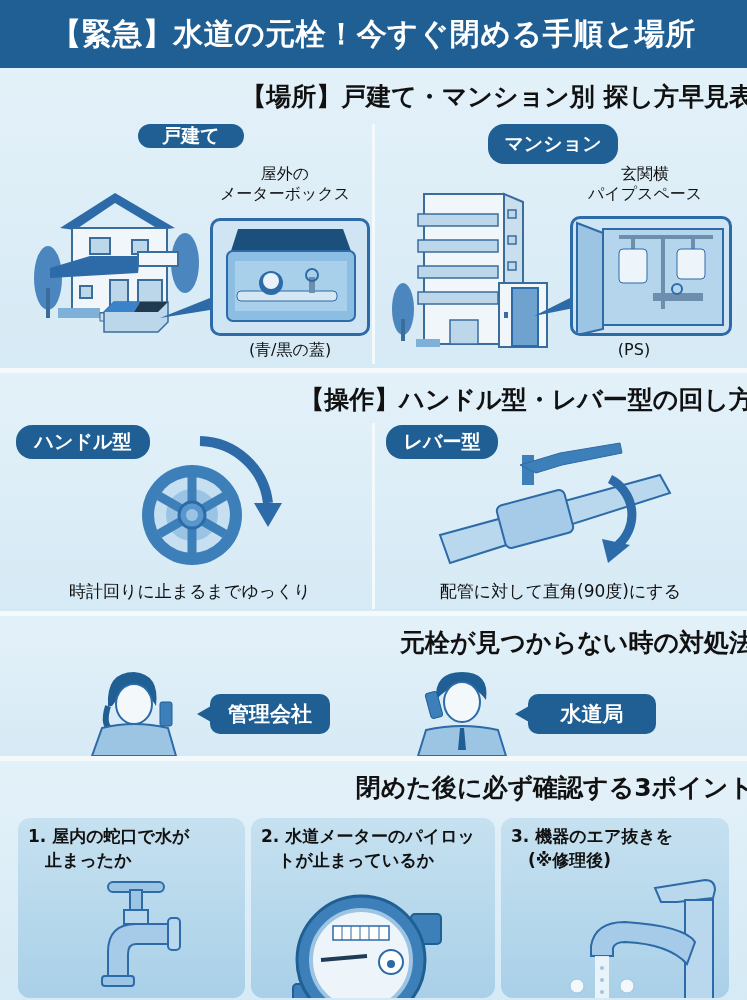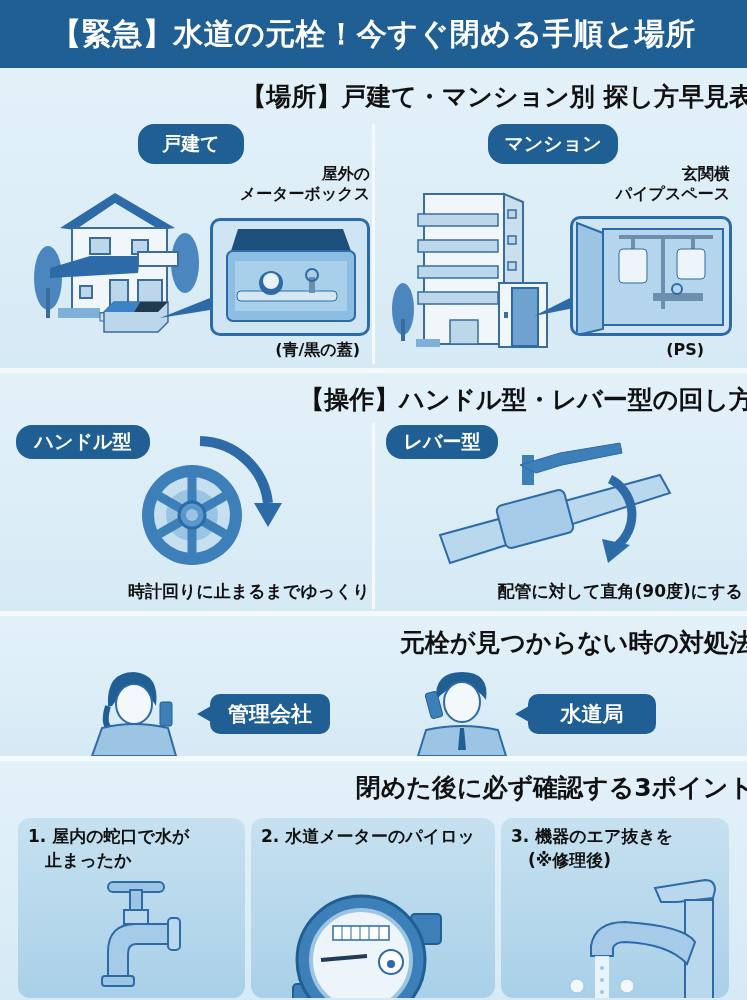--- a/index.html
+++ b/index.html
@@ -28,21 +28,21 @@
   .sec-title {
     position: absolute; left: 7px; width: 747px; text-align: right;
     font-size: 25px; font-weight: bold; color: #111;
   }
   .pill {
     position: absolute; background: #1f5f93; color: #fff;
     font-weight: bold; font-size: 19px;
     border-radius: 16px; display: flex; align-items: center; justify-content: center;
   }
   .caption {
-    position: absolute; font-weight: bold; color: #111; text-align: right;
+    position: absolute; font-weight: normal; color: #111; text-align: center;
     font-size: 16px; line-height: 20px;
   }
   .vdiv { position: absolute; width: 3px; background: #f4f9fc; }
   svg { position: absolute; overflow: visible; }
   .bubble {
     position: absolute; background: #1f5f93; color: #fff; font-weight: bold;
     font-size: 21px; border-radius: 10px; display: flex; align-items: center; justify-content: center;
   }
   .bubble::before {
     content: ""; position: absolute; left: -13px; top: 50%; margin-top: -8px;
@@ -63,21 +63,21 @@
 
 <div class="header">
   <span>【緊急】水道の元栓！今すぐ閉める手順と場所</span>
 </div>
 
 <div class="section" style="top:68px;height:300px;">
   <div class="sec-title" style="top:12px;">【場所】戸建て・マンション別 探し方早見表</div>
 
   <div class="vdiv" style="left:372px;top:56px;height:240px;"></div>
 
-  <div class="pill" style="left:138px;top:56px;width:106px;height:40px;">戸建て</div>
+  <div class="pill" style="left:138px;top:56px;width:106px;height:24px;">戸建て</div>
   <div class="caption" style="left:200px;top:96px;width:170px;">
     <div>屋外の</div>
     <div>メーターボックス</div>
   </div>
 
   <svg style="left:20px;top:100px;" width="180" height="200" viewBox="0 0 180 200">
     <ellipse cx="28" cy="110" rx="14" ry="32" fill="#4b86bf"></ellipse>
     <rect x="26" y="120" width="4" height="30" fill="#3a6d9c"></rect>
     <ellipse cx="165" cy="95" rx="14" ry="30" fill="#4b86bf"></ellipse>
     <polygon points="40,60 95,25 155,60 140,62 95,35 55,62" fill="#2d6aa8"></polygon>
@@ -242,20 +242,21 @@
     <rect x="36" y="30" width="24" height="14" fill="#b9d8ee" stroke="#2d6aa8" stroke-width="2"></rect>
     <path d="M20 100 L20 72 Q20 44 48 44 L80 44 L80 64 L48 64 Q40 64 40 74 L40 100Z" fill="#a5cbe8" stroke="#2d6aa8" stroke-width="2"></path>
     <rect x="80" y="38" width="12" height="32" rx="4" fill="#b9d8ee" stroke="#2d6aa8" stroke-width="2"></rect>
     <rect x="14" y="96" width="32" height="10" rx="3" fill="#9cc4e3" stroke="#2d6aa8" stroke-width="2"></rect>
   </svg>
 </div>
 
 <div class="card" style="left:251px;width:244px;">
   <div class="card-title">
     <div>2. 水道メーターのパイロッ</div>
+    <div>　トが止まっているか</div>
   </div>
   <svg style="left:36px;top:78px;" width="180" height="110" viewBox="0 0 180 110">
     <rect x="124" y="18" width="30" height="30" rx="4" fill="#3d7fb8" stroke="#1f5f93" stroke-width="2"></rect>
     <rect x="6" y="88" width="40" height="22" rx="4" fill="#3d7fb8" stroke="#1f5f93" stroke-width="2"></rect>
     <circle cx="74" cy="64" r="64" fill="#3d7fb8" stroke="#1f5f93" stroke-width="3"></circle>
     <circle cx="74" cy="64" r="50" fill="#eef5fa" stroke="#9cc4e3" stroke-width="4"></circle>
     <rect x="46" y="30" width="56" height="14" fill="#ffffff" stroke="#2d6aa8" stroke-width="1.5"></rect>
     <g stroke="#2d6aa8" stroke-width="1">
         <line x1="55" y1="30" x2="55" y2="44"></line>
         <line x1="64" y1="30" x2="64" y2="44"></line>

